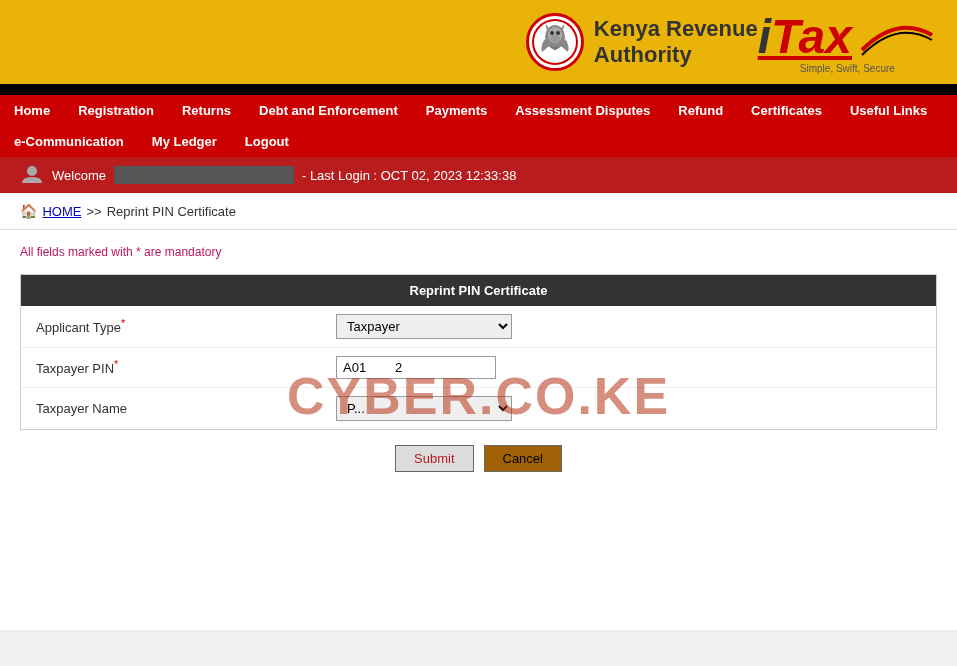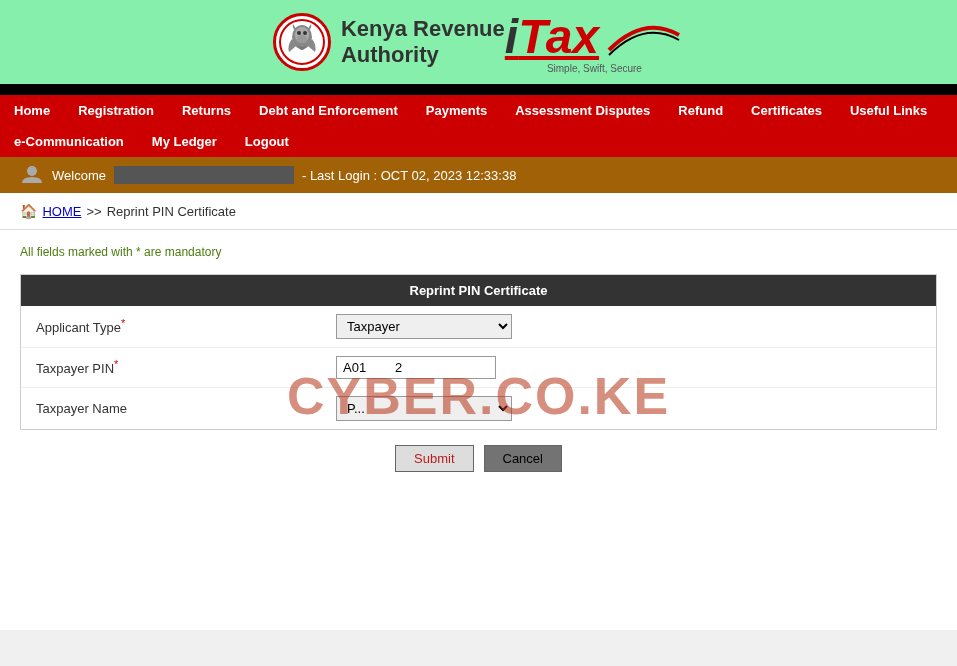--- a/index.html
+++ b/index.html
@@ -1,60 +1,60 @@
 <!DOCTYPE html>
 <html><head>
   <meta charset="utf-8">
   <style>
     * { margin: 0; padding: 0; box-sizing: border-box; }
     body { font-family: Arial, sans-serif; font-size: 13px; background: #f0f0f0; width: 957px; }
 
     
-    .header { background: #86efac; display: flex; align-items: center; justify-content: center; padding: 10px 20px; border-bottom: 3px solid #000; }
+    .header { background: #eab308; display: flex; align-items: center; justify-content: flex-end; padding: 10px 20px; border-bottom: 3px solid #000; }
     .kra-logo { display: flex; align-items: center; gap: 10px; }
     .kra-title { display: flex; flex-direction: column; }
     .kra-title-text { font-size: 22px; font-weight: bold; color: #333; line-height: 1.2; }
     .itax-logo { display: flex; flex-direction: column; align-items: center; }
 
     
     .black-bar { background: #000; height: 8px; }
 
     
     .nav-bar { background: #cc0000; display: flex; flex-wrap: wrap; align-items: center; }
     .nav-item { color: #fff; padding: 8px 14px; cursor: pointer; font-size: 13px; font-weight: bold; text-decoration: none; display: inline-block; }
     .nav-row { display: flex; width: 100%; }
 
     
-    .welcome-bar { background: #a16207; color: #fff; padding: 6px 20px; display: flex; align-items: center; gap: 8px; font-size: 13px; }
+    .welcome-bar { background: #b91c1c; color: #fff; padding: 6px 20px; display: flex; align-items: center; gap: 8px; font-size: 13px; }
     .welcome-input { background: #fff; border: 1px solid #ccc; padding: 2px 6px; width: 180px; color: #000; font-size: 12px; }
 
     
     .breadcrumb { padding: 10px 20px; font-size: 13px; color: #333; background: #fff; border-bottom: 1px solid #ddd; display: flex; align-items: center; gap: 5px; }
 
     
     .main-content { padding: 15px 20px; background: #fff; min-height: 400px; }
-    .required-notice { color: #4d7c0f; font-size: 12px; margin-bottom: 15px; }
+    .required-notice { color: #be185d; font-size: 12px; margin-bottom: 15px; }
 
     
     .form-section { border: 1px solid #ccc; margin-top: 10px; }
     .form-header { background: #333; color: #fff; padding: 8px 15px; font-weight: bold; font-size: 13px; text-align: center; }
     .form-body { padding: 0; }
     .form-row { display: flex; align-items: center; padding: 8px 15px; border-bottom: 1px solid #eee; }
     .form-row:last-child { border-bottom: none; }
     .form-label { width: 300px; font-size: 13px; color: #333; }
     .form-label sup { color: #cc0000; }
     .form-control { font-size: 13px; border: 1px solid #999; padding: 3px 6px; }
     select.form-control { width: 176px; }
     input.form-control { width: 160px; }
 
     
     .btn-row { display: flex; justify-content: center; gap: 10px; padding: 15px; }
     .btn { padding: 5px 18px; font-size: 13px; cursor: pointer; border: 1px solid #666; }
     .btn-submit { background: #ddd; color: #b91c1c; }
-    .btn-cancel { background: #737373; color: #000; }
+    .btn-cancel { background: #a16207; color: #000; }
 
     
     .watermark-container { position: relative; }
     .watermark { position: absolute; top: 50%; left: 50%; transform: translate(-50%, -50%); font-size: 52px; font-weight: 900; color: rgba(180, 50, 20, 0.55); letter-spacing: 2px; pointer-events: none; white-space: nowrap; z-index: 10; text-transform: uppercase; font-family: Liberation Sans, sans-serif; margin-top: 15px; }
 
     
     .lion-circle { width: 58px; height: 58px; border: 3px solid #cc0000; border-radius: 50%; display: flex; align-items: center; justify-content: center; background: #fff; overflow: hidden; }
   </style>
 </head>
 <body>

